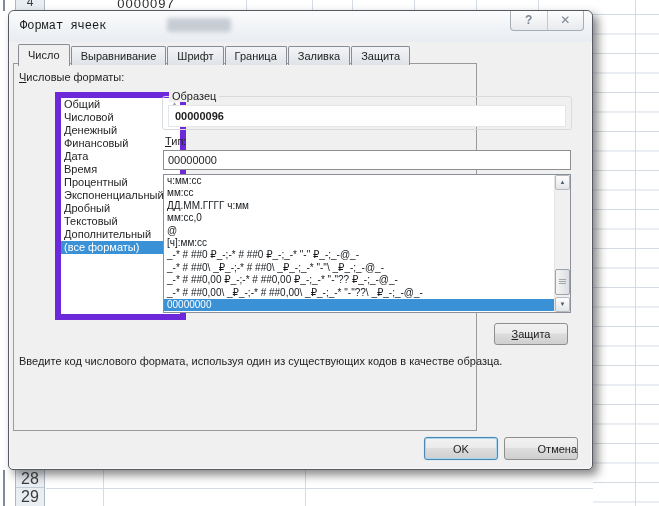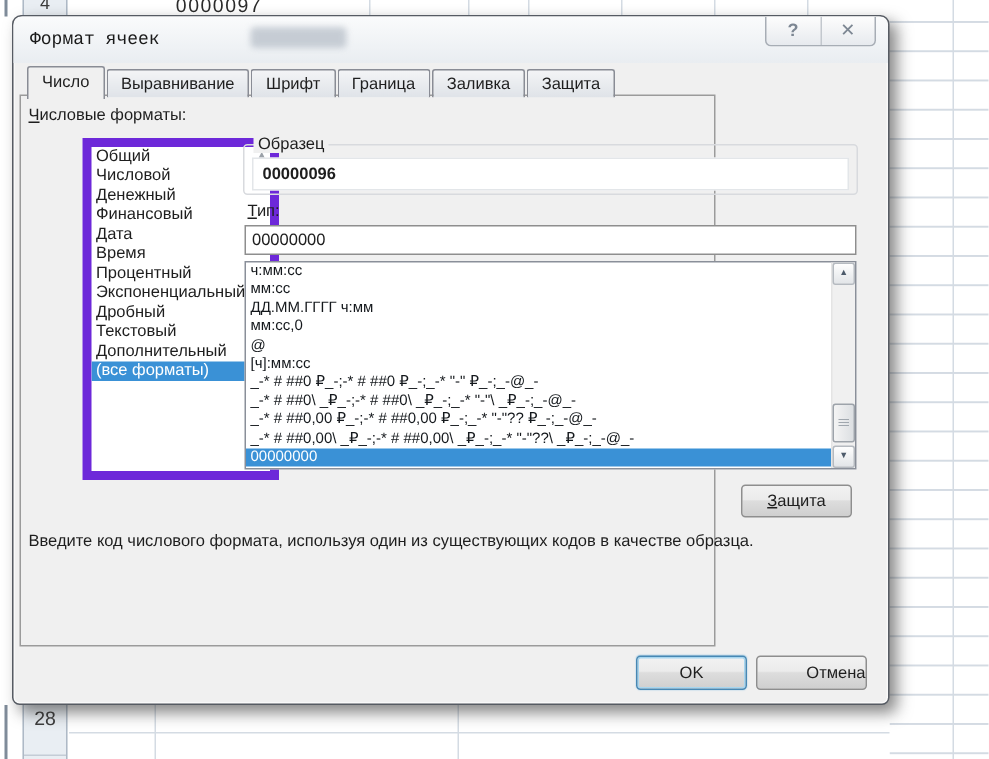--- a/index.html
+++ b/index.html
@@ -14,21 +14,21 @@
   .xl-top .xl-rowhead span { display:block; margin-top:-5px; font-size:12px; }
   .xl-topval { position:absolute; left:46px; top:-4px; width:200px; text-align:center;
     font-size:13px; letter-spacing:1px; color:#2b2b2b; }
   .vline { position:absolute; top:0; width:1px; height:100%; background:#d4dbe3; }
   .xl-right { position:absolute; left:593px; top:0; width:66px; height:506px; background:#fff;
     background-image:linear-gradient(to bottom,#d4dbe3 1px,transparent 1px);
     background-size:100% 19.5px; background-position:0 14px; }
   .xl-right .vline { left:42px; background:#d4dbe3; }
   .xl-bottom { position:absolute; left:0; top:470px; width:593px; height:36px; background:#fff; }
   .xl-bottom .xl-rowhead { left:15px; width:30px; height:36px; top:0; }
-  .xl-bottom .rownum { display:block; height:34px; line-height:18px; font-size:13px; border-bottom:1px solid #c4ccd6; }
+  .xl-bottom .rownum { display:block; height:18px; line-height:18px; font-size:16px; border-bottom:1px solid #c4ccd6; }
   .xl-bottom .rownum:last-child { border-bottom:none; }
   .xl-bottom .hline { position:absolute; left:46px; right:0; top:18px; height:1px; background:#d4dbe3; }
 
   
   .dialog { position:absolute; left:8px; top:10px; width:585px; height:460px;
     background:#f0f0f0; border:1px solid #565b63; border-radius:6px 6px 5px 5px;
     box-shadow:5px 5px 10px rgba(40,40,40,.55), inset 0 0 0 1px rgba(255,255,255,.6); z-index:10; }
   .titlebar { position:absolute; left:0; top:0; right:0; height:31px;
     background:linear-gradient(#fafbfc,#e9edf1); border-radius:6px 6px 0 0; }
   .dlg-title { position:absolute; left:11px; top:8px; font-size:12px; color:#1a1a1a;font-family:Liberation Mono, monospace; }

